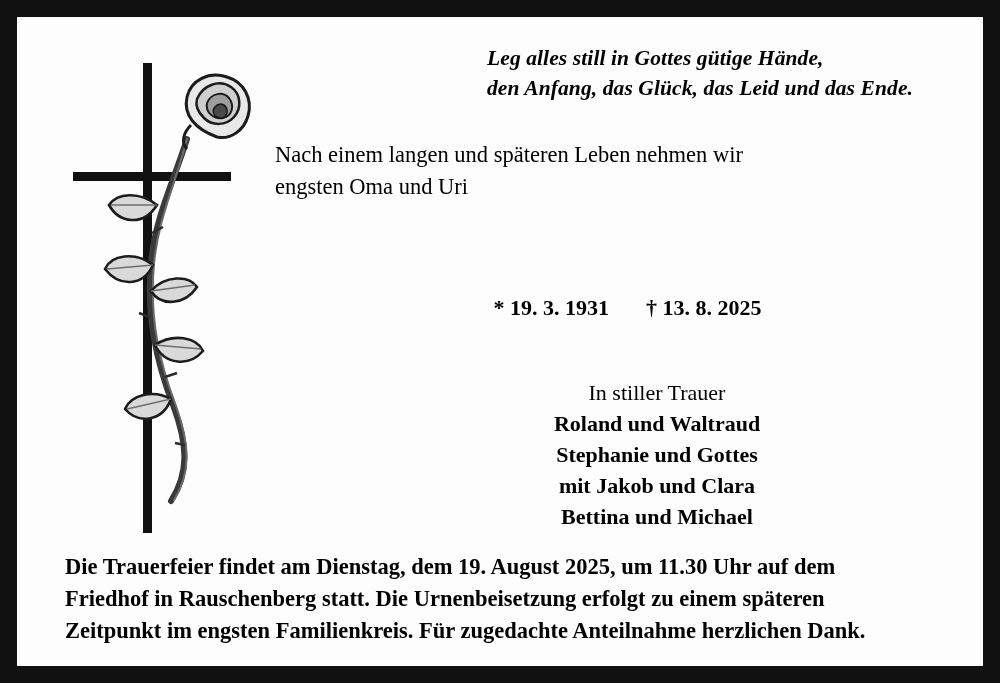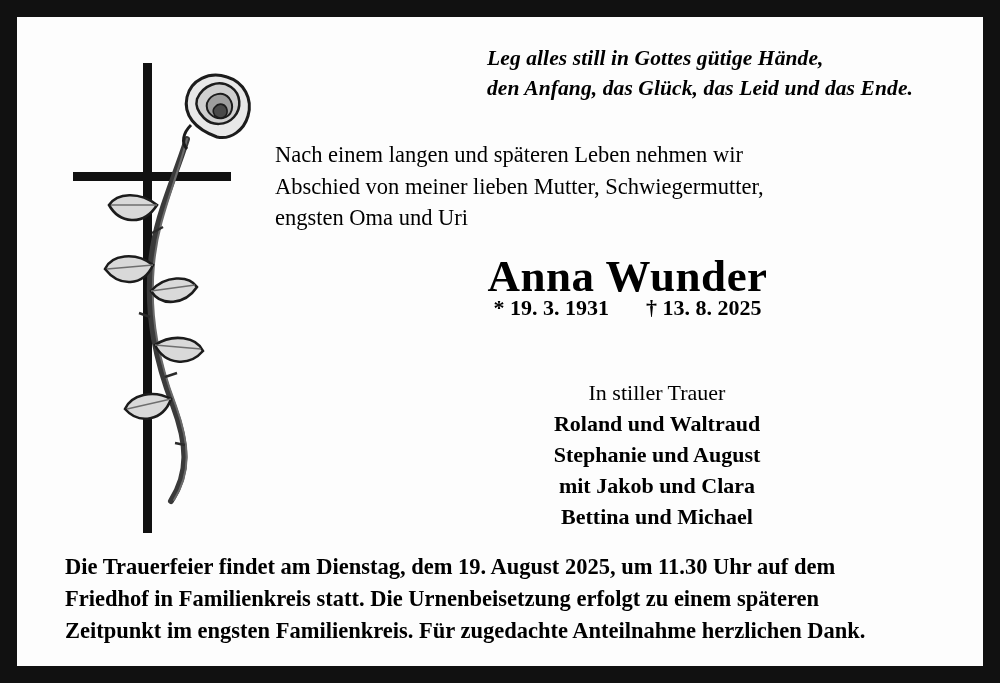--- a/index.html
+++ b/index.html
@@ -157,42 +157,40 @@
       </svg>
     </div>
 
     <div class="verse">
       <div>Leg alles still in Gottes gütige Hände,</div>
       <div>den Anfang, das Glück, das Leid und das Ende.</div>
     </div>
 
     <div class="intro">
       <div>Nach einem langen und späteren Leben nehmen wir</div>
-      <div>Abschied von meiner lieben Mutter, Schwiegermutter,</div>
       <div>engsten Oma und Uri</div>
     </div>
 
-    <div class="name">Anna Wunder</div>
 
     <div class="dates">
       <span>*</span>
       <span>19. 3. 1931</span>
       <span class="gap"></span>
       <span>†</span>
       <span>13. 8. 2025</span>
     </div>
 
     <div class="mourners">
       <div class="lead">In stiller Trauer</div>
       <div class="bold">Roland und Waltraud</div>
-      <div class="bold">Stephanie und August</div>
+      <div class="bold">Stephanie und Gottes</div>
       <div class="bold">mit Jakob und Clara</div>
       <div class="bold">Bettina und Michael</div>
     </div>
 
     <div class="footer">
       <div>Die Trauerfeier findet am Dienstag, dem 19. August 2025, um 11.30 Uhr auf dem</div>
-      <div>Friedhof in Familienkreis statt. Die Urnenbeisetzung erfolgt zu einem späteren</div>
+      <div>Friedhof in Rauschenberg statt. Die Urnenbeisetzung erfolgt zu einem späteren</div>
       <div>Zeitpunkt im engsten Familienkreis. Für zugedachte Anteilnahme herzlichen Dank.</div>
     </div>
 
   </div>
 </div>
 
 </body></html>

